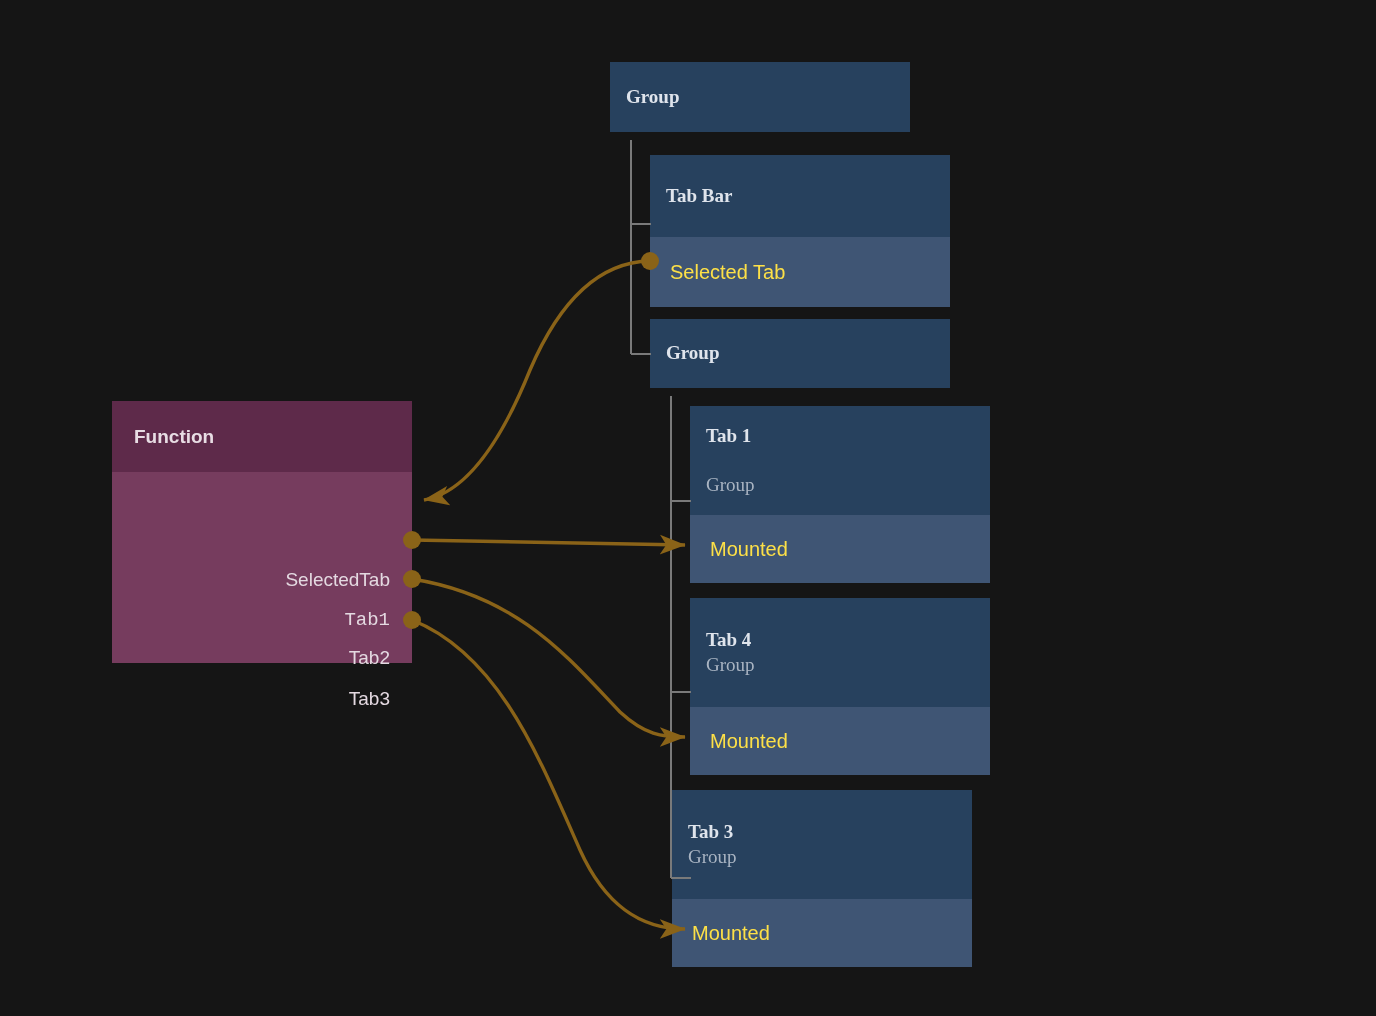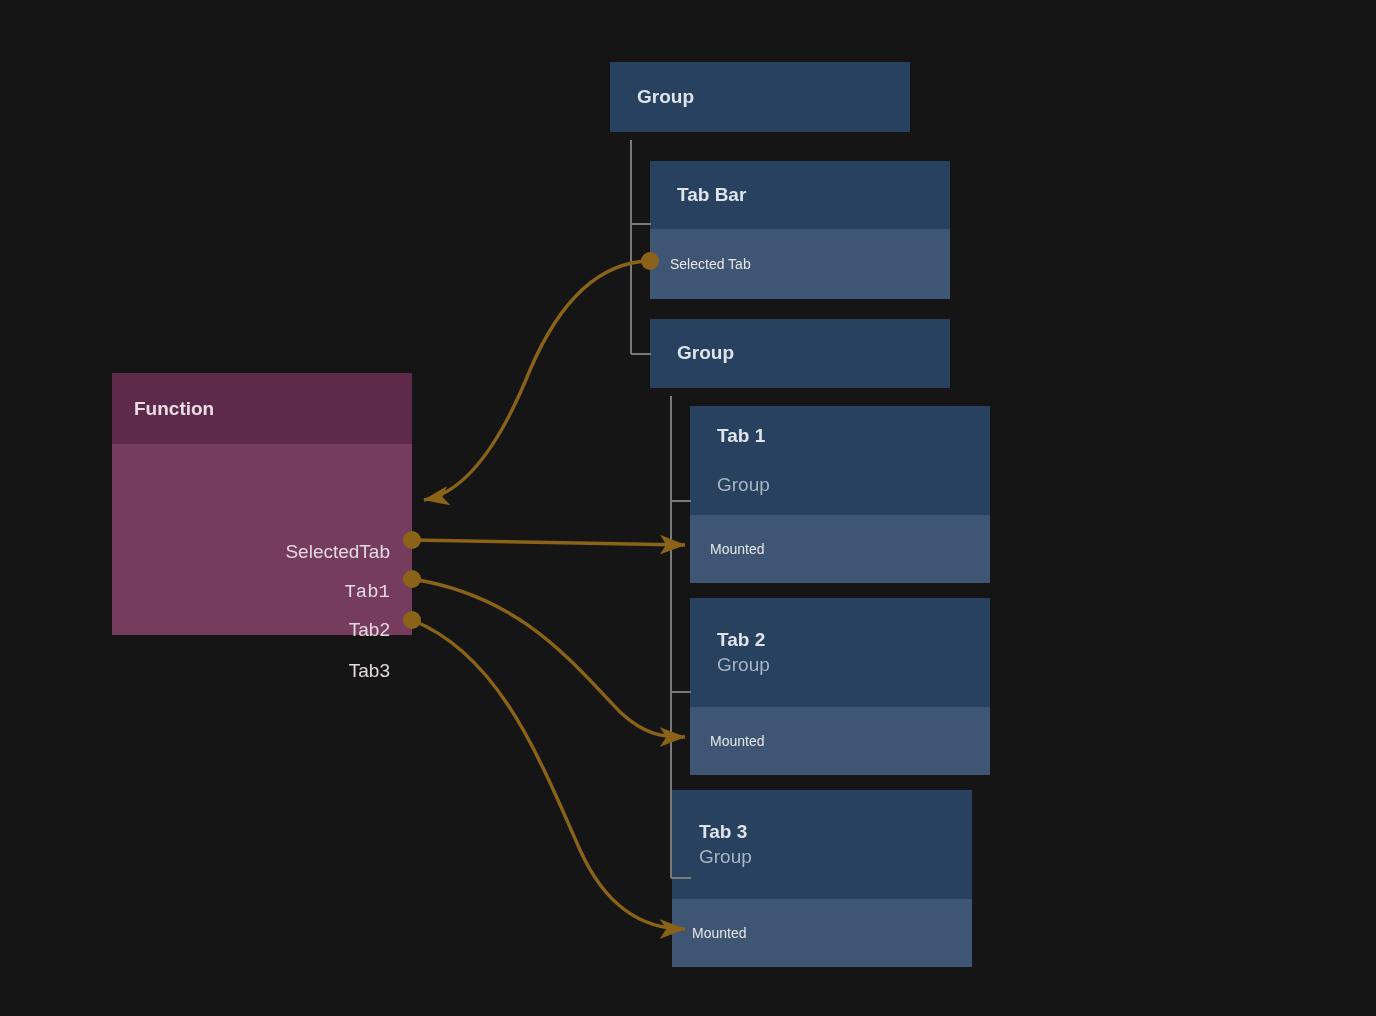--- a/index.html
+++ b/index.html
@@ -23,33 +23,34 @@
   }
   .node-header {
     box-sizing: border-box;
     background: #27415e;
     color: #dfe4ec;
     font-size: 19px;
     font-weight: bold;
     display: flex;
     flex-direction: column;
     justify-content: center;
-    padding-left: 27px;
+    padding-left: 16px;
     line-height: 1.28;
+    font-family: Liberation Serif, serif;
   }
   .node-subtitle {
     color: #a9b4c2;
     font-weight: normal;
     font-size: 19px;
   }
   .node-row {
     box-sizing: border-box;
     background: #3f5574;
-    color: #e5e5e5;
-    font-size: 14px;
+    color: #fde047;
+    font-size: 20px;
     font-weight: normal;
     display: flex;
     align-items: center;
     padding-left: 20px;
   }
 
   
   .fn-node { position: absolute; }
   .fn-header {
     box-sizing: border-box;
@@ -101,53 +102,53 @@
     <path d="M671,501 L691,501" stroke="#7a7a7a" stroke-width="2" fill="none"></path>
     <path d="M671,692 L691,692" stroke="#7a7a7a" stroke-width="2" fill="none"></path>
     <path d="M671,878 L691,878" stroke="#7a7a7a" stroke-width="2" fill="none"></path>
   </svg>
 
   <div class="node" style="left:610px; top:62px; width:300px;">
     <div class="node-header" style="height:70px;">Group</div>
   </div>
 
   <div class="node" style="left:650px; top:155px; width:300px;">
-    <div class="node-header" style="height:68px;margin-top:6px;">Tab Bar</div>
+    <div class="node-header" style="height:82px;">Tab Bar</div>
     <div class="node-row" style="height:70px;">Selected Tab</div>
   </div>
 
   <div class="node" style="left:650px; top:319px; width:300px;">
     <div class="node-header" style="height:69px;">Group</div>
   </div>
 
   <div class="node" style="left:690px; top:406px; width:300px;">
     <div class="node-header" style="height:109px;gap:24px;">
       <span>Tab 1</span>
       <span class="node-subtitle">Group</span>
     </div>
     <div class="node-row" style="height:68px;">Mounted</div>
   </div>
 
   <div class="node" style="left:690px; top:598px; width:300px;">
     <div class="node-header" style="height:109px;">
-      <span>Tab 2</span>
+      <span>Tab 4</span>
       <span class="node-subtitle">Group</span>
     </div>
     <div class="node-row" style="height:68px;">Mounted</div>
   </div>
 
   <div class="node" style="left:672px; top:790px; width:300px;">
     <div class="node-header" style="height:109px;">
       <span>Tab 3</span>
       <span class="node-subtitle">Group</span>
     </div>
     <div class="node-row" style="height:68px;">Mounted</div>
   </div>
 
-  <div class="fn-node" style="left:112px; top:373px; width:300px; height:288px;">
+  <div class="fn-node" style="left:112px; top:401px; width:300px; height:288px;">
     <div class="fn-header" style="height:71px;">Function</div>
     <div class="fn-body" style="height:191px;">
       <div class="fn-port" style="top:108px;">SelectedTab</div>
       <div class="fn-port" style="top:148px;font-family:Liberation Mono, monospace;">Tab1</div>
       <div class="fn-port" style="top:186px;">Tab2</div>
       <div class="fn-port" style="top:227px;">Tab3</div>
     </div>
   </div>
 
   <svg id="wires" viewBox="0 0 1376 1016" xmlns="http://www.w3.org/2000/svg">

